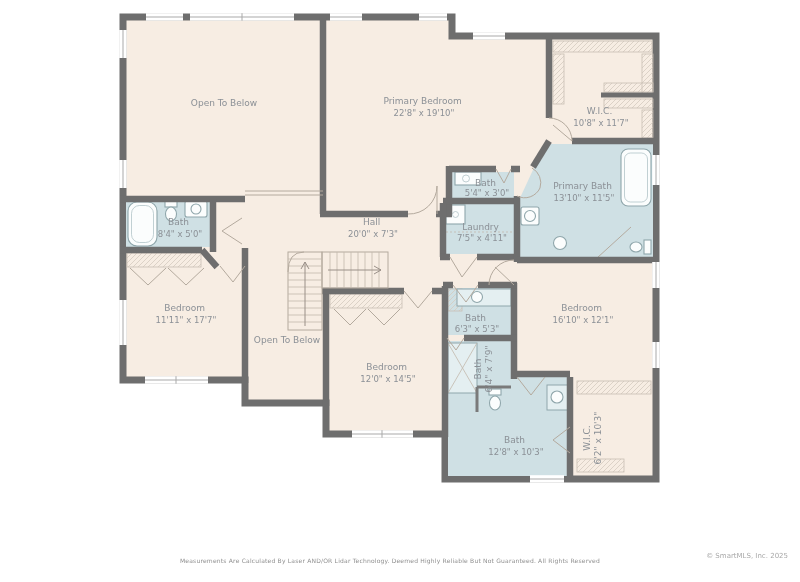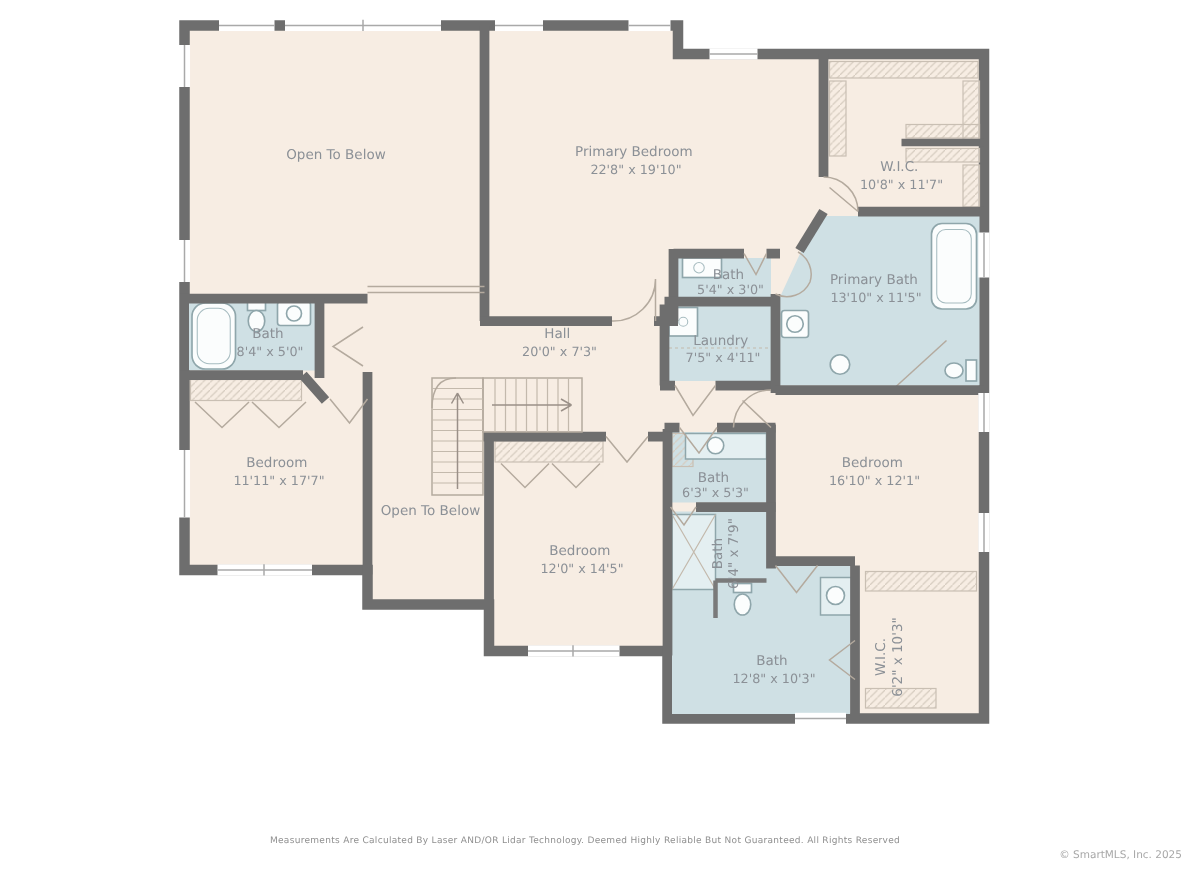--- a/index.html
+++ b/index.html
@@ -17,21 +17,21 @@
   .thin2{stroke:#c3b9ac;stroke-width:0.8;fill:none;}
   .fix{stroke:#8fa6ab;stroke-width:1.1;fill:#fbfdfd;}
   .fixin{stroke:#a7bcc0;stroke-width:0.7;fill:none;}
   .fixwet{stroke:#8fa6ab;stroke-width:1;fill:#e4eff1;}
   .hatch{fill:url(#hp);stroke:#c9bfb3;stroke-width:0.8;}
   .rlab{fill:#8b9096;font-size:9px;text-anchor:middle;font-family:"DejaVu Sans","Liberation Sans",sans-serif;}
   .rlab .dims{font-size:8.5px;}
   .arrow{stroke:#9a9088;stroke-width:1;fill:none;}
   .disclaimer{position:absolute;left:0;top:557px;width:780px;text-align:center;
               font-size:6px;color:#8f8f8f;letter-spacing:0.2px;}
-  .copyright{position:absolute;right:12px;top:566px;font-size:7px;color:#a8a8a8;}
+  .copyright{position:absolute;right:12px;top:552px;font-size:7px;color:#a8a8a8;}
 </style>
 </head>
 <body>
 
 <div class="canvas">
 <svg width="800" height="582" viewBox="0 0 800 582">
   <defs>
     <pattern id="hp" width="5" height="5" patternUnits="userSpaceOnUse">
       <path d="M0,5 L5,0" stroke="#d6ccc0" stroke-width="0.8"></path>
     </pattern>

